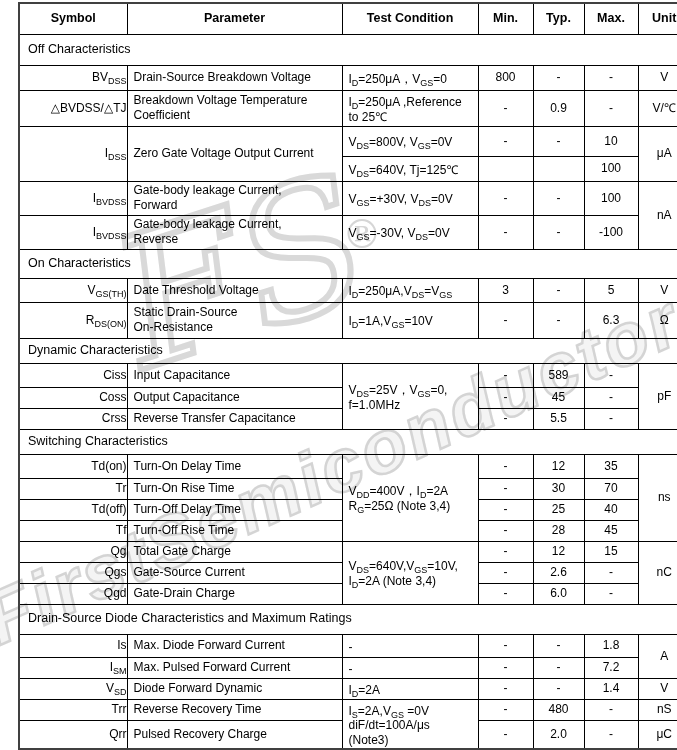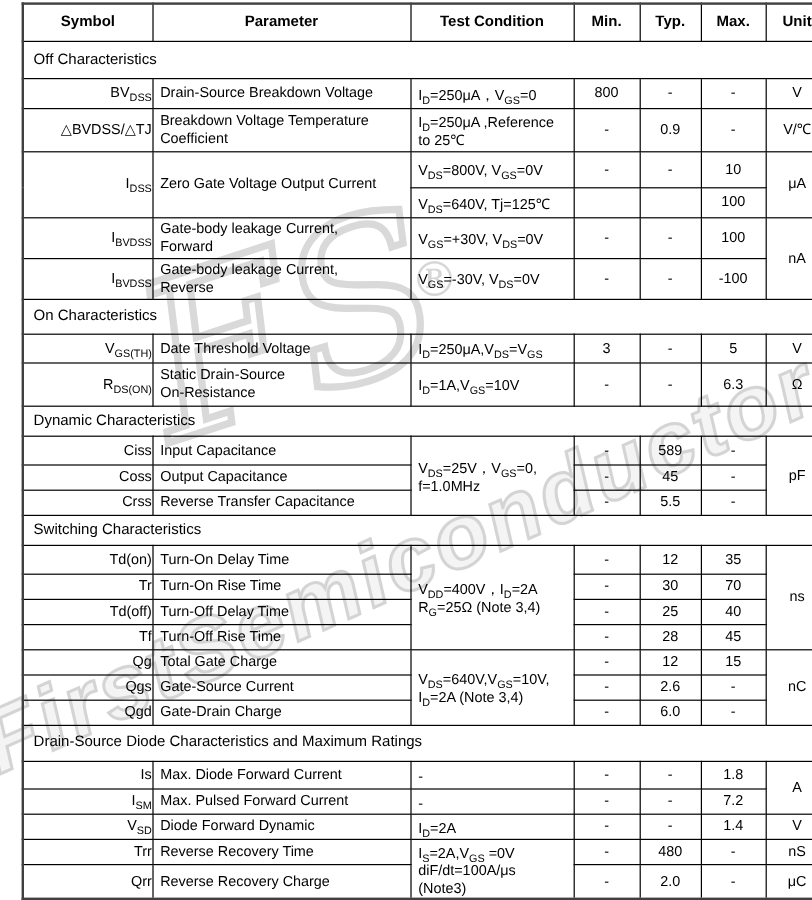--- a/index.html
+++ b/index.html
@@ -258,21 +258,21 @@
       <td class="sym">Trr</td>
       <td class="par">Reverse Recovery Time</td>
       <td class="cnd" rowspan="2">I<sub>S</sub>=2A,V<sub>GS</sub> =0V<br>diF/dt=100A/μs<br>(Note3)</td>
       <td class="num">-</td>
       <td class="num">480</td>
       <td class="num">-</td>
       <td class="unit">nS</td>
     </tr>
     <tr style="height:29px">
       <td class="sym">Qrr</td>
-      <td class="par">Reverse Recovery Charge</td>
+      <td class="par">Pulsed Recovery Charge</td>
       <td class="num">-</td>
       <td class="num">2.0</td>
       <td class="num">-</td>
       <td class="unit">μC</td>
     </tr>
   </tbody>
     </table>
 </div>
 
 </body></html>

